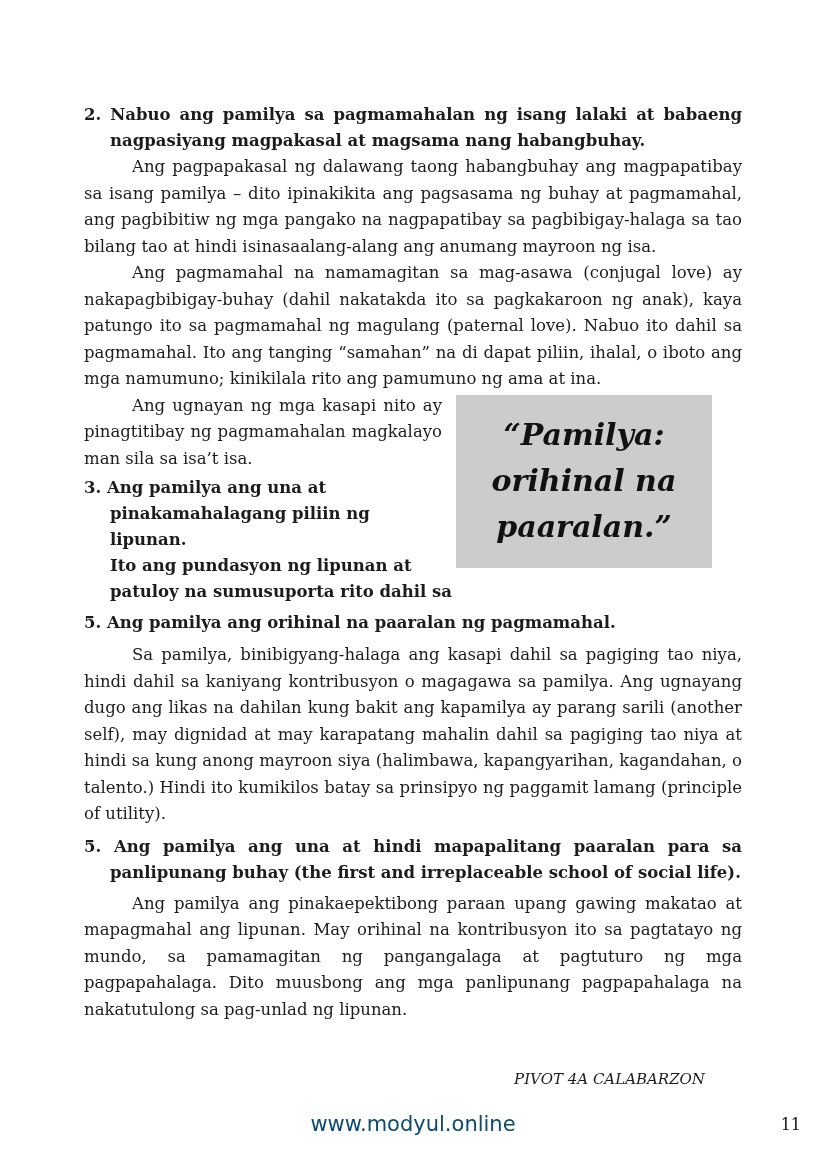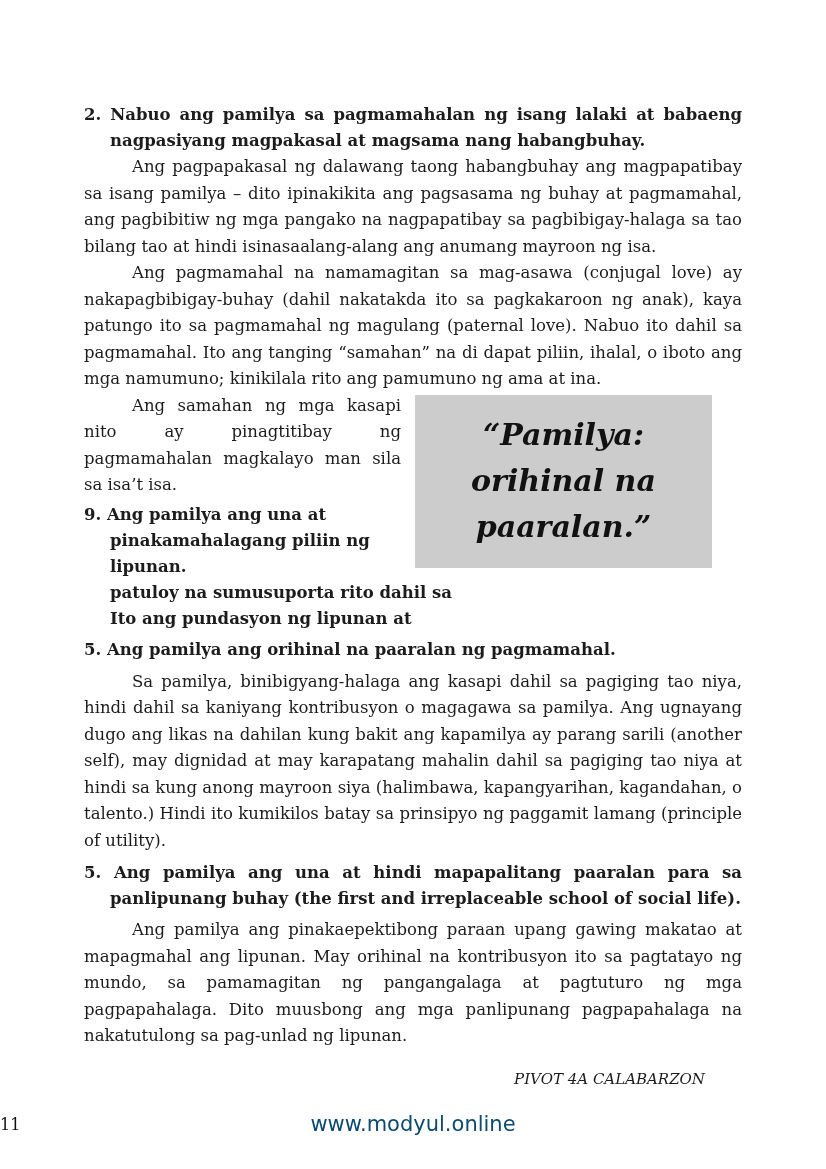--- a/index.html
+++ b/index.html
@@ -33,21 +33,21 @@
   .para {
     font-size: 16.5px;
     line-height: 26.5px;
     text-align: justify;
     text-indent: 48px;
     margin: 0;
   }
   .wrap-section { overflow: visible; }
   .callout {
     float: right;
-    width: 297px;
+    width: 256px;
     height: 173px;
     margin: 2px 0 10px 14px;
     background: #cccccc;
     display: flex;
     align-items: center;
     justify-content: center;
     text-align: center;
   }
   
   .callout-outer {
@@ -90,21 +90,21 @@
     font-family: "DejaVu Sans", sans-serif;
     font-size: 21px;
     color: #0c4a6e;
     z-index: 1;
   }
   .page-number {
     position: absolute;
     top: 1115px;
     left: 0;
     width: 801px;
-    text-align: left;
+    text-align: right;
     font-size: 16px;
     color: #111111;
     z-index: 2;
   }
 </style>
 </head>
 <body>
 
 <div class="page">
 
@@ -116,27 +116,27 @@
 
     <p class="para">Ang pagmamahal na namamagitan sa mag-asawa (conjugal love) ay nakapagbibigay-buhay (dahil nakatakda ito sa pagkakaroon ng anak), kaya patungo ito sa pagmamahal ng magulang (paternal love). Nabuo ito dahil sa pagmamahal. Ito ang tanging “samahan” na di dapat piliin, ihalal, o iboto ang mga namumuno; kinikilala rito ang pamumuno ng ama at ina.</p>
 
     <div class="wrap-section">
       <div class="callout-outer">
         <div class="callout">
           <span class="callout-text">“Pamilya: orihinal na paaralan.”</span>
         </div>
       </div>
 
-      <p class="para">Ang samahan ng mga kasapi nito ay pinagtitibay ng pagmamahalan magkalayo man sila sa isa’t isa.</p>
+      <p class="para">Ang ugnayan ng mga kasapi nito ay pinagtitibay ng pagmamahalan magkalayo man sila sa isa’t isa.</p>
 
       <div class="heading-3">
-        <span class="h3-line">9. Ang pamilya ang una at</span>
+        <span class="h3-line">3. Ang pamilya ang una at</span>
         <span class="h3-line cont">pinakamahalagang piliin ng lipunan.</span>
+        <span class="h3-line cont">Ito ang pundasyon ng lipunan at</span>
         <span class="h3-line cont">patuloy na sumusuporta rito dahil sa</span>
-        <span class="h3-line cont">Ito ang pundasyon ng lipunan at</span>
       </div>
 
       <div class="clearfix"></div>
     </div>
 
 
     <p class="heading heading-4">5. Ang pamilya ang orihinal na paaralan ng pagmamahal.</p>
 
     <p class="para">Sa pamilya, binibigyang-halaga ang kasapi dahil sa pagiging tao niya, hindi dahil sa kaniyang kontribusyon o magagawa sa pamilya. Ang ugnayang dugo ang likas na dahilan kung bakit ang kapamilya ay parang sarili (another self), may dignidad at may karapatang mahalin dahil sa pagiging tao niya at hindi sa kung anong mayroon siya (halimbawa, kapangyarihan, kagandahan, o talento.) Hindi ito kumikilos batay sa prinsipyo ng paggamit lamang (principle of utility).</p>
 

